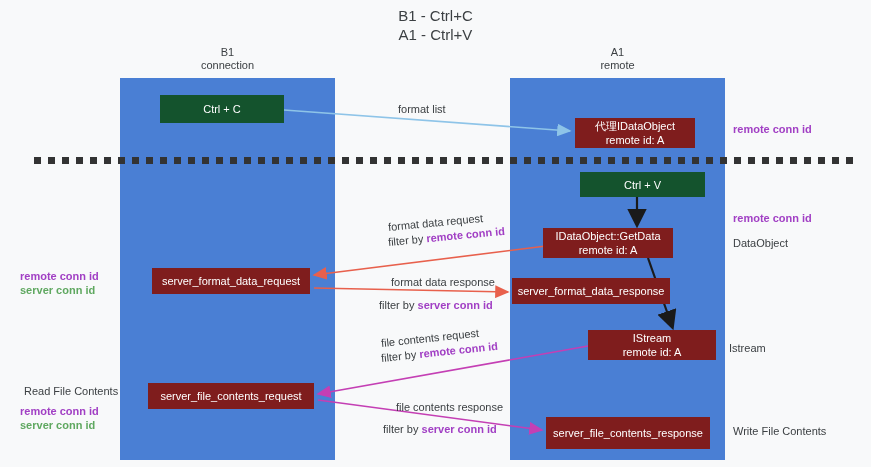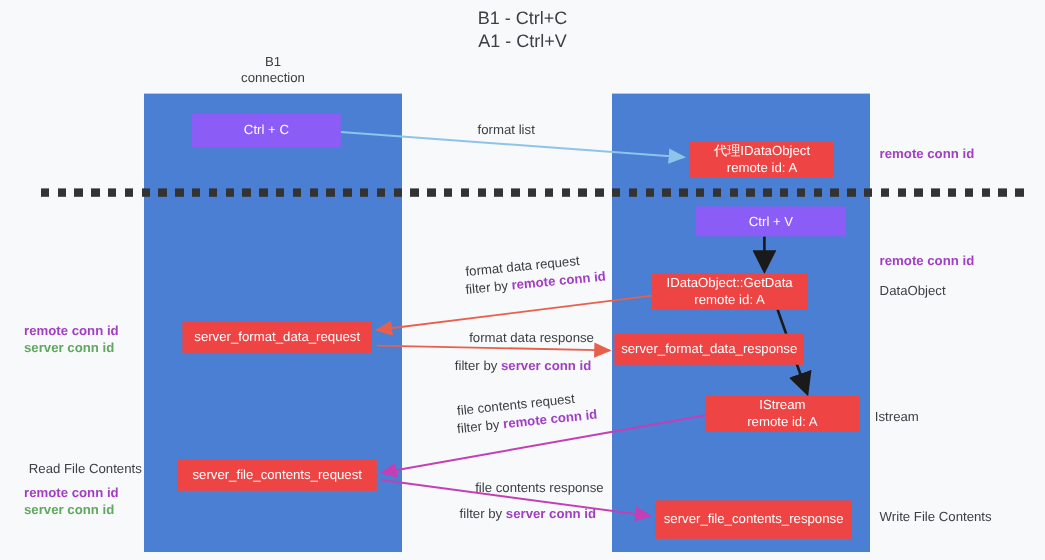--- a/index.html
+++ b/index.html
@@ -67,22 +67,22 @@
     flex-direction: column;
     align-items: center;
     justify-content: center;
     color: #ffffff;
     font-size: 11px;
     line-height: 14px;
     text-align: center;
     white-space: pre-line;
     padding: 2px 4px;
   }
-  .node.green { background: #8b5cf6; }
-  .node.orange { background: #ef4444; }
+  .node.green { background: #14532d; }
+  .node.orange { background: #7f1d1d; }
 
   #n-ctrlc   { left: 160px; top: 95px;  width: 124px; height: 28px; }
   #n-ctrlv   { left: 580px; top: 172px; width: 125px; height: 25px; }
   #n-proxy   { left: 575px; top: 118px; width: 120px; height: 30px; }
   #n-getdata { left: 543px; top: 228px; width: 130px; height: 30px; }
   #n-sfdreq  { left: 152px; top: 268px; width: 158px; height: 26px; }
   #n-sfdresp { left: 512px; top: 278px; width: 158px; height: 26px; }
   #n-istream { left: 588px; top: 330px; width: 128px; height: 30px; }
   #n-sfcreq  { left: 148px; top: 383px; width: 166px; height: 26px; }
   #n-sfcresp { left: 546px; top: 417px; width: 164px; height: 32px; text-align: right; }
@@ -146,20 +146,22 @@
 </head>
 <body>
 
 <div class="canvas">
 
   <div id="title">B1 - Ctrl+C
 A1 - Ctrl+V</div>
 
   <div class="col-head" id="head-b1">B1
 connection</div>
+  <div class="col-head" id="head-a1">A1
+remote</div>
 
   <div class="lane" id="lane-b1"></div>
   <div class="lane" id="lane-a1"></div>
 
   <svg class="overlay" viewBox="0 0 871 467">
     <defs>
       <marker id="ah-blue" markerWidth="9" markerHeight="8" refX="8" refY="4" orient="auto">
         <path d="M0,0 L9,4 L0,8 z" fill="#8ec4e8"></path>
       </marker>
       <marker id="ah-red" markerWidth="9" markerHeight="8" refX="8" refY="4" orient="auto">

